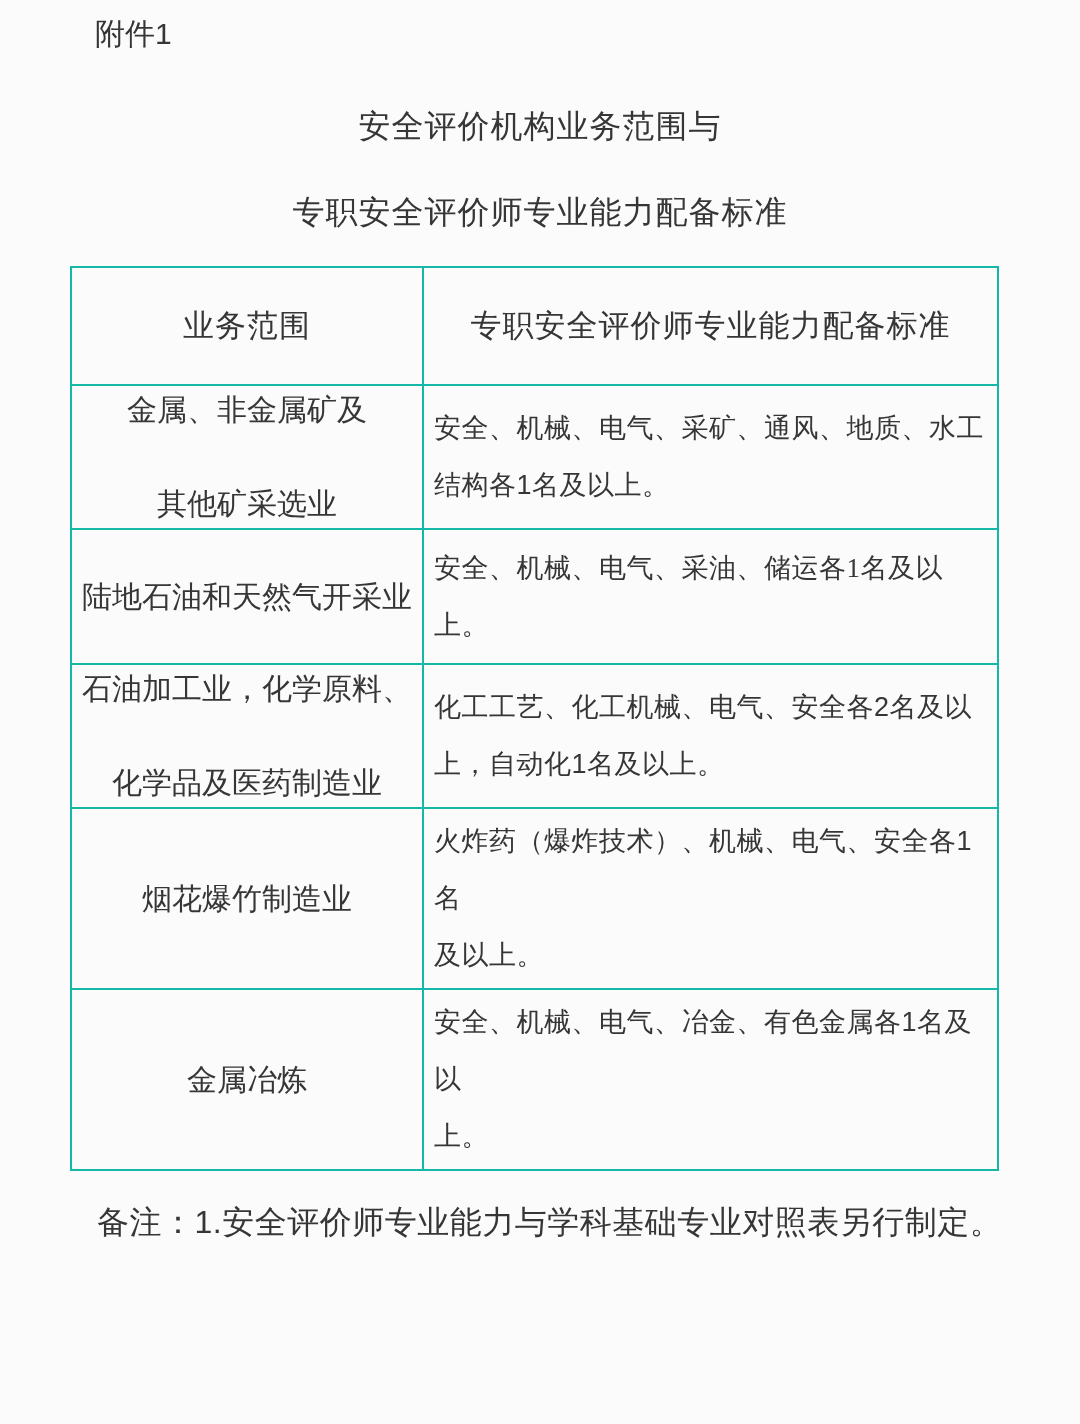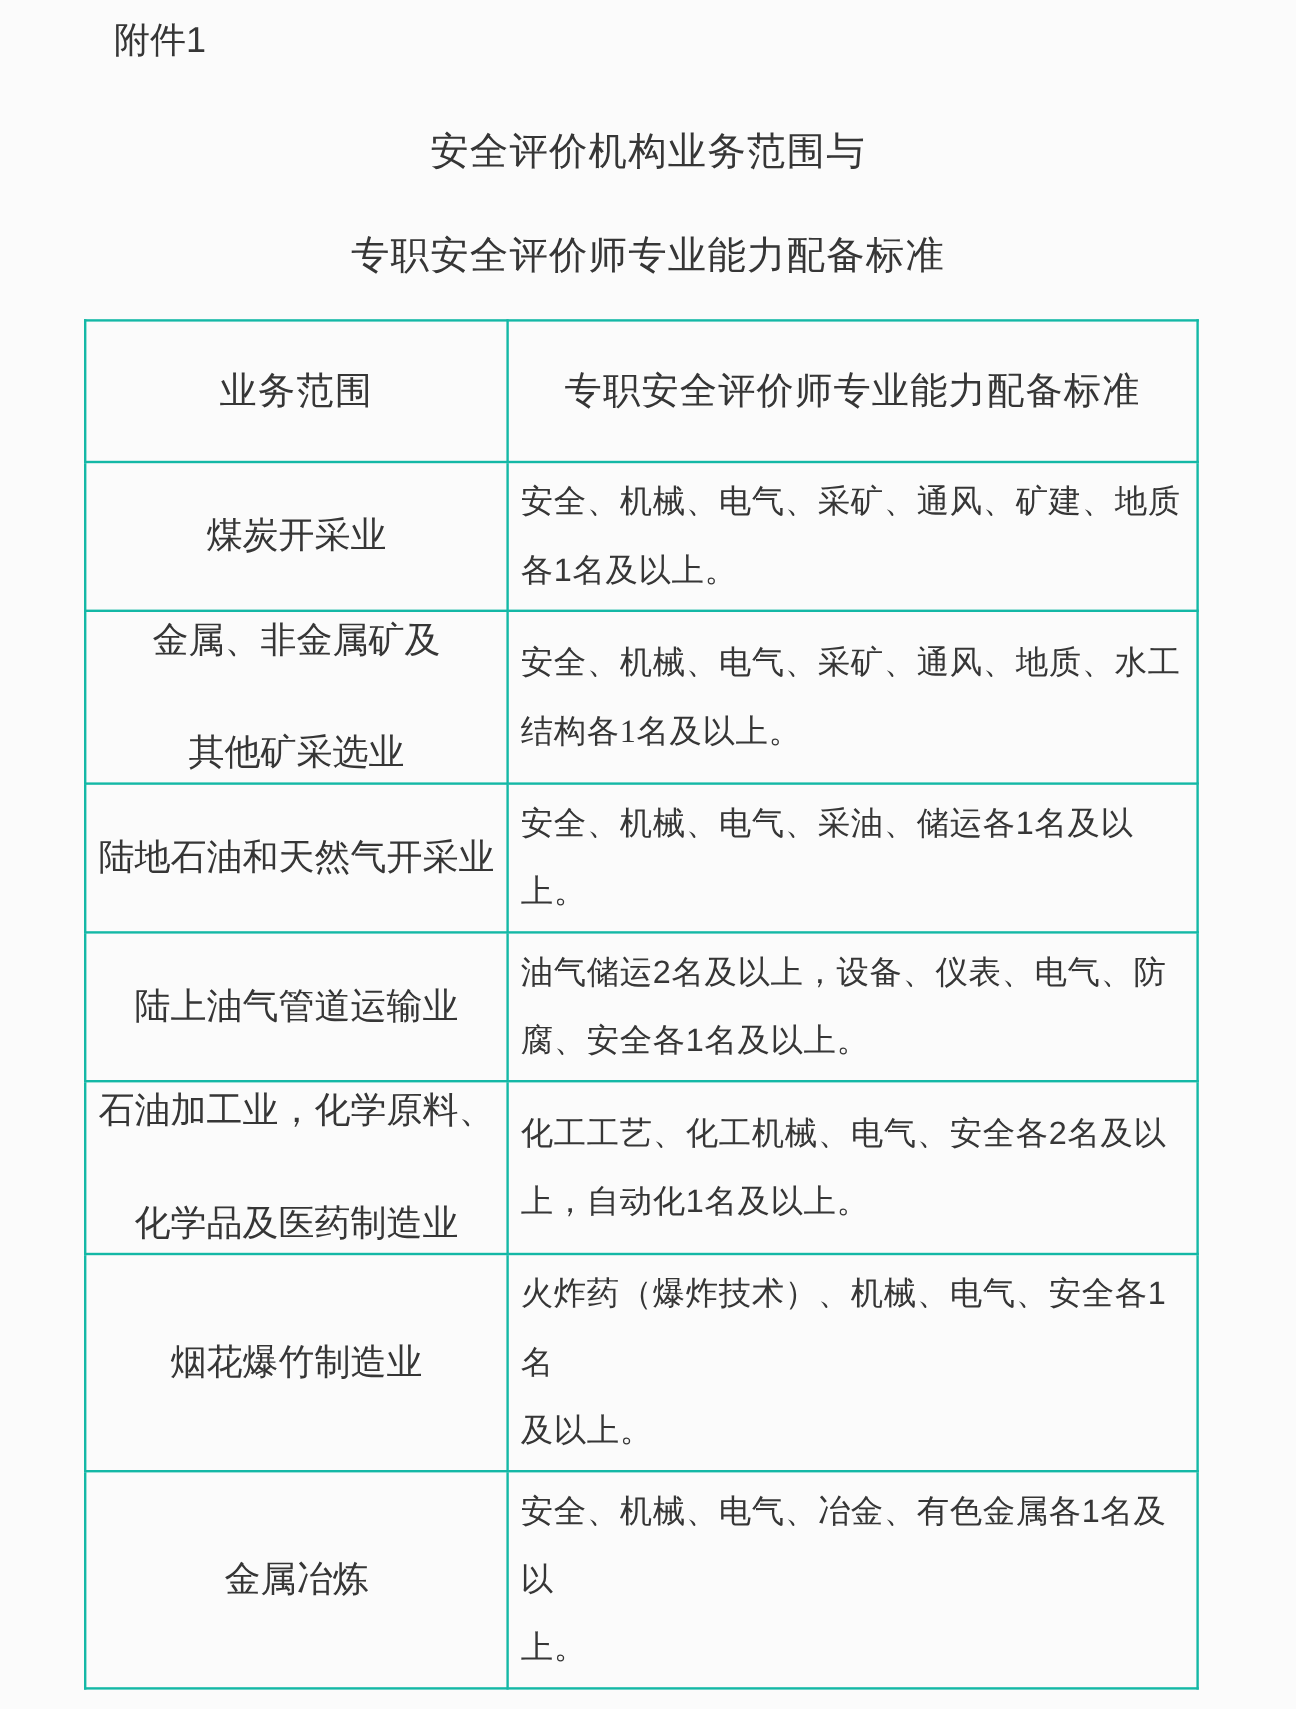--- a/index.html
+++ b/index.html
@@ -88,52 +88,34 @@
     </colgroup>
     <thead>
       <tr>
         <th class="scope-header">业务范围</th>
         <th class="standard-header">专职安全评价师专业能力配备标准</th>
       </tr>
     </thead>
     <tbody>
         <tr>
           <td class="scope-cell">
-            <div class="scope-line">煤炭开采业</div>
-          </td>
-          <td class="standard-cell">
-            <div class="standard-line">安全、机械、电气、采矿、通风、矿建、地质</div>
-            <div class="standard-line">各1名及以上。</div>
-          </td>
-        </tr>
-        <tr>
-          <td class="scope-cell">
             <div class="scope-line">金属、非金属矿及</div>
             <div class="scope-line">其他矿采选业</div>
           </td>
           <td class="standard-cell">
             <div class="standard-line">安全、机械、电气、采矿、通风、地质、水工</div>
             <div class="standard-line">结构各1名及以上。</div>
           </td>
         </tr>
         <tr>
           <td class="scope-cell">
             <div class="scope-line">陆地石油和天然气开采业</div>
           </td>
           <td class="standard-cell">
             <div class="standard-line">安全、机械、电气、采油、储运各1名及以上。</div>
-          </td>
-        </tr>
-        <tr>
-          <td class="scope-cell">
-            <div class="scope-line">陆上油气管道运输业</div>
-          </td>
-          <td class="standard-cell">
-            <div class="standard-line">油气储运2名及以上，设备、仪表、电气、防</div>
-            <div class="standard-line">腐、安全各1名及以上。</div>
           </td>
         </tr>
         <tr>
           <td class="scope-cell">
             <div class="scope-line">石油加工业，化学原料、</div>
             <div class="scope-line">化学品及医药制造业</div>
           </td>
           <td class="standard-cell">
             <div class="standard-line">化工工艺、化工机械、电气、安全各2名及以</div>
             <div class="standard-line">上，自动化1名及以上。</div>

